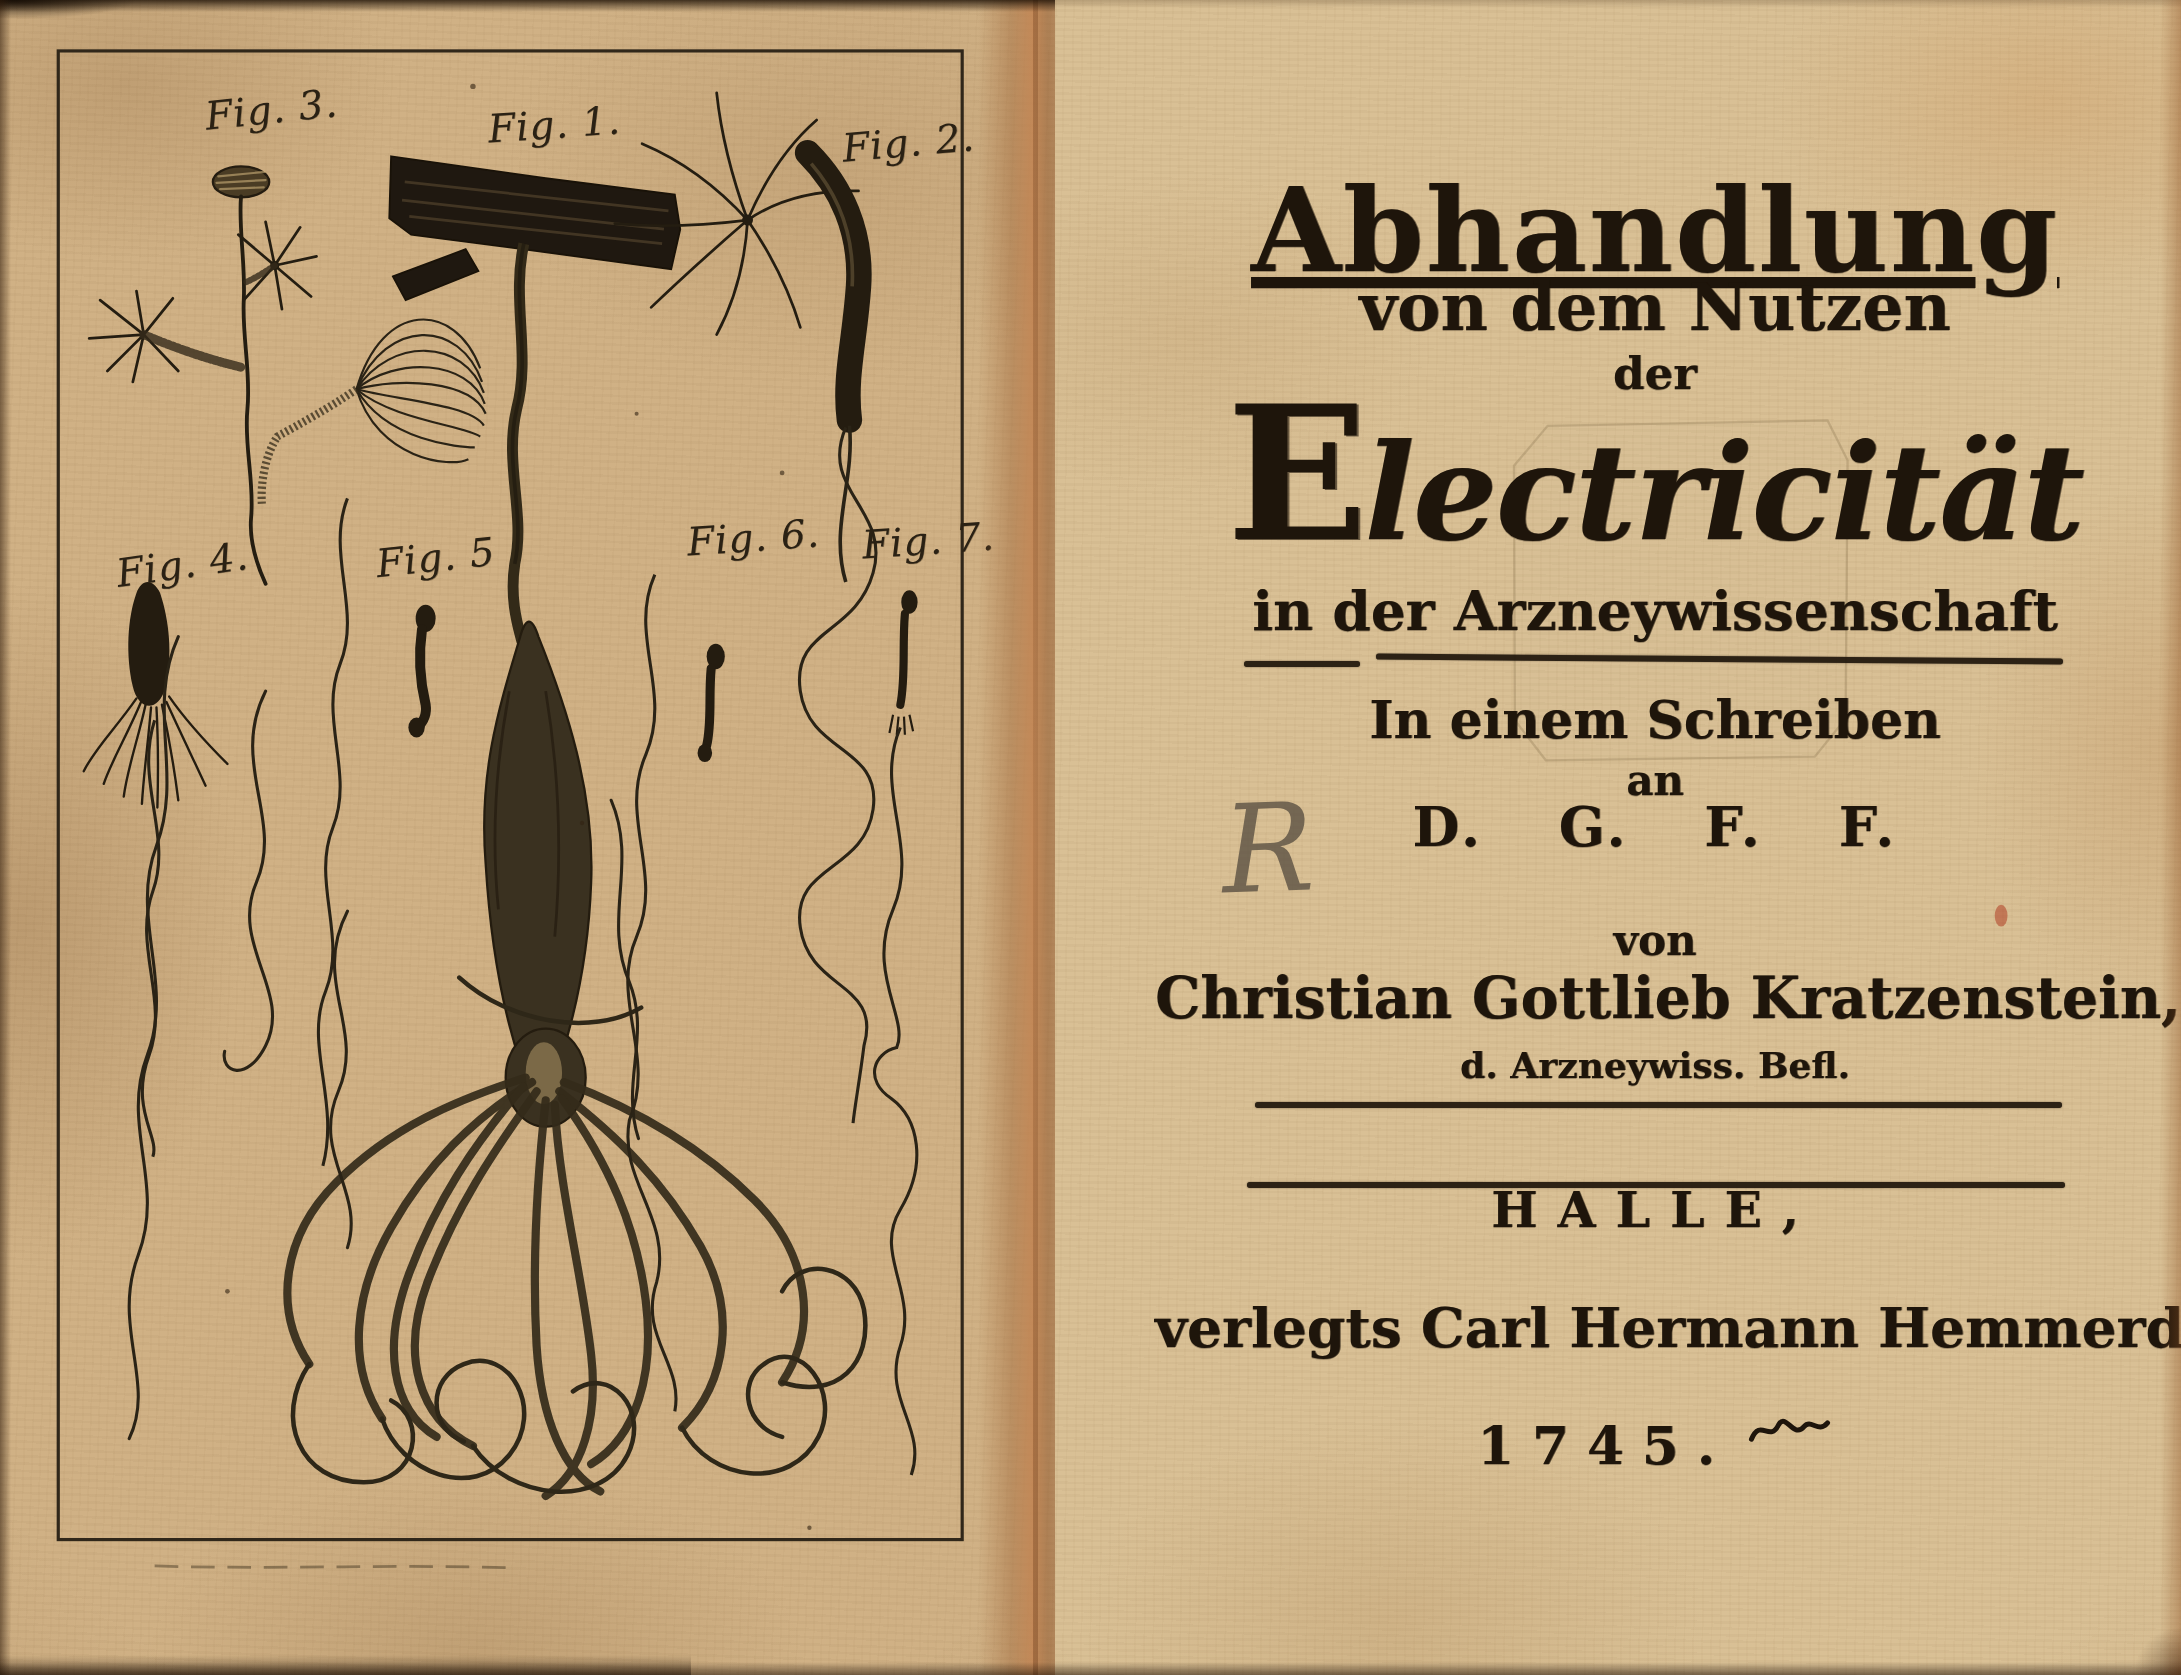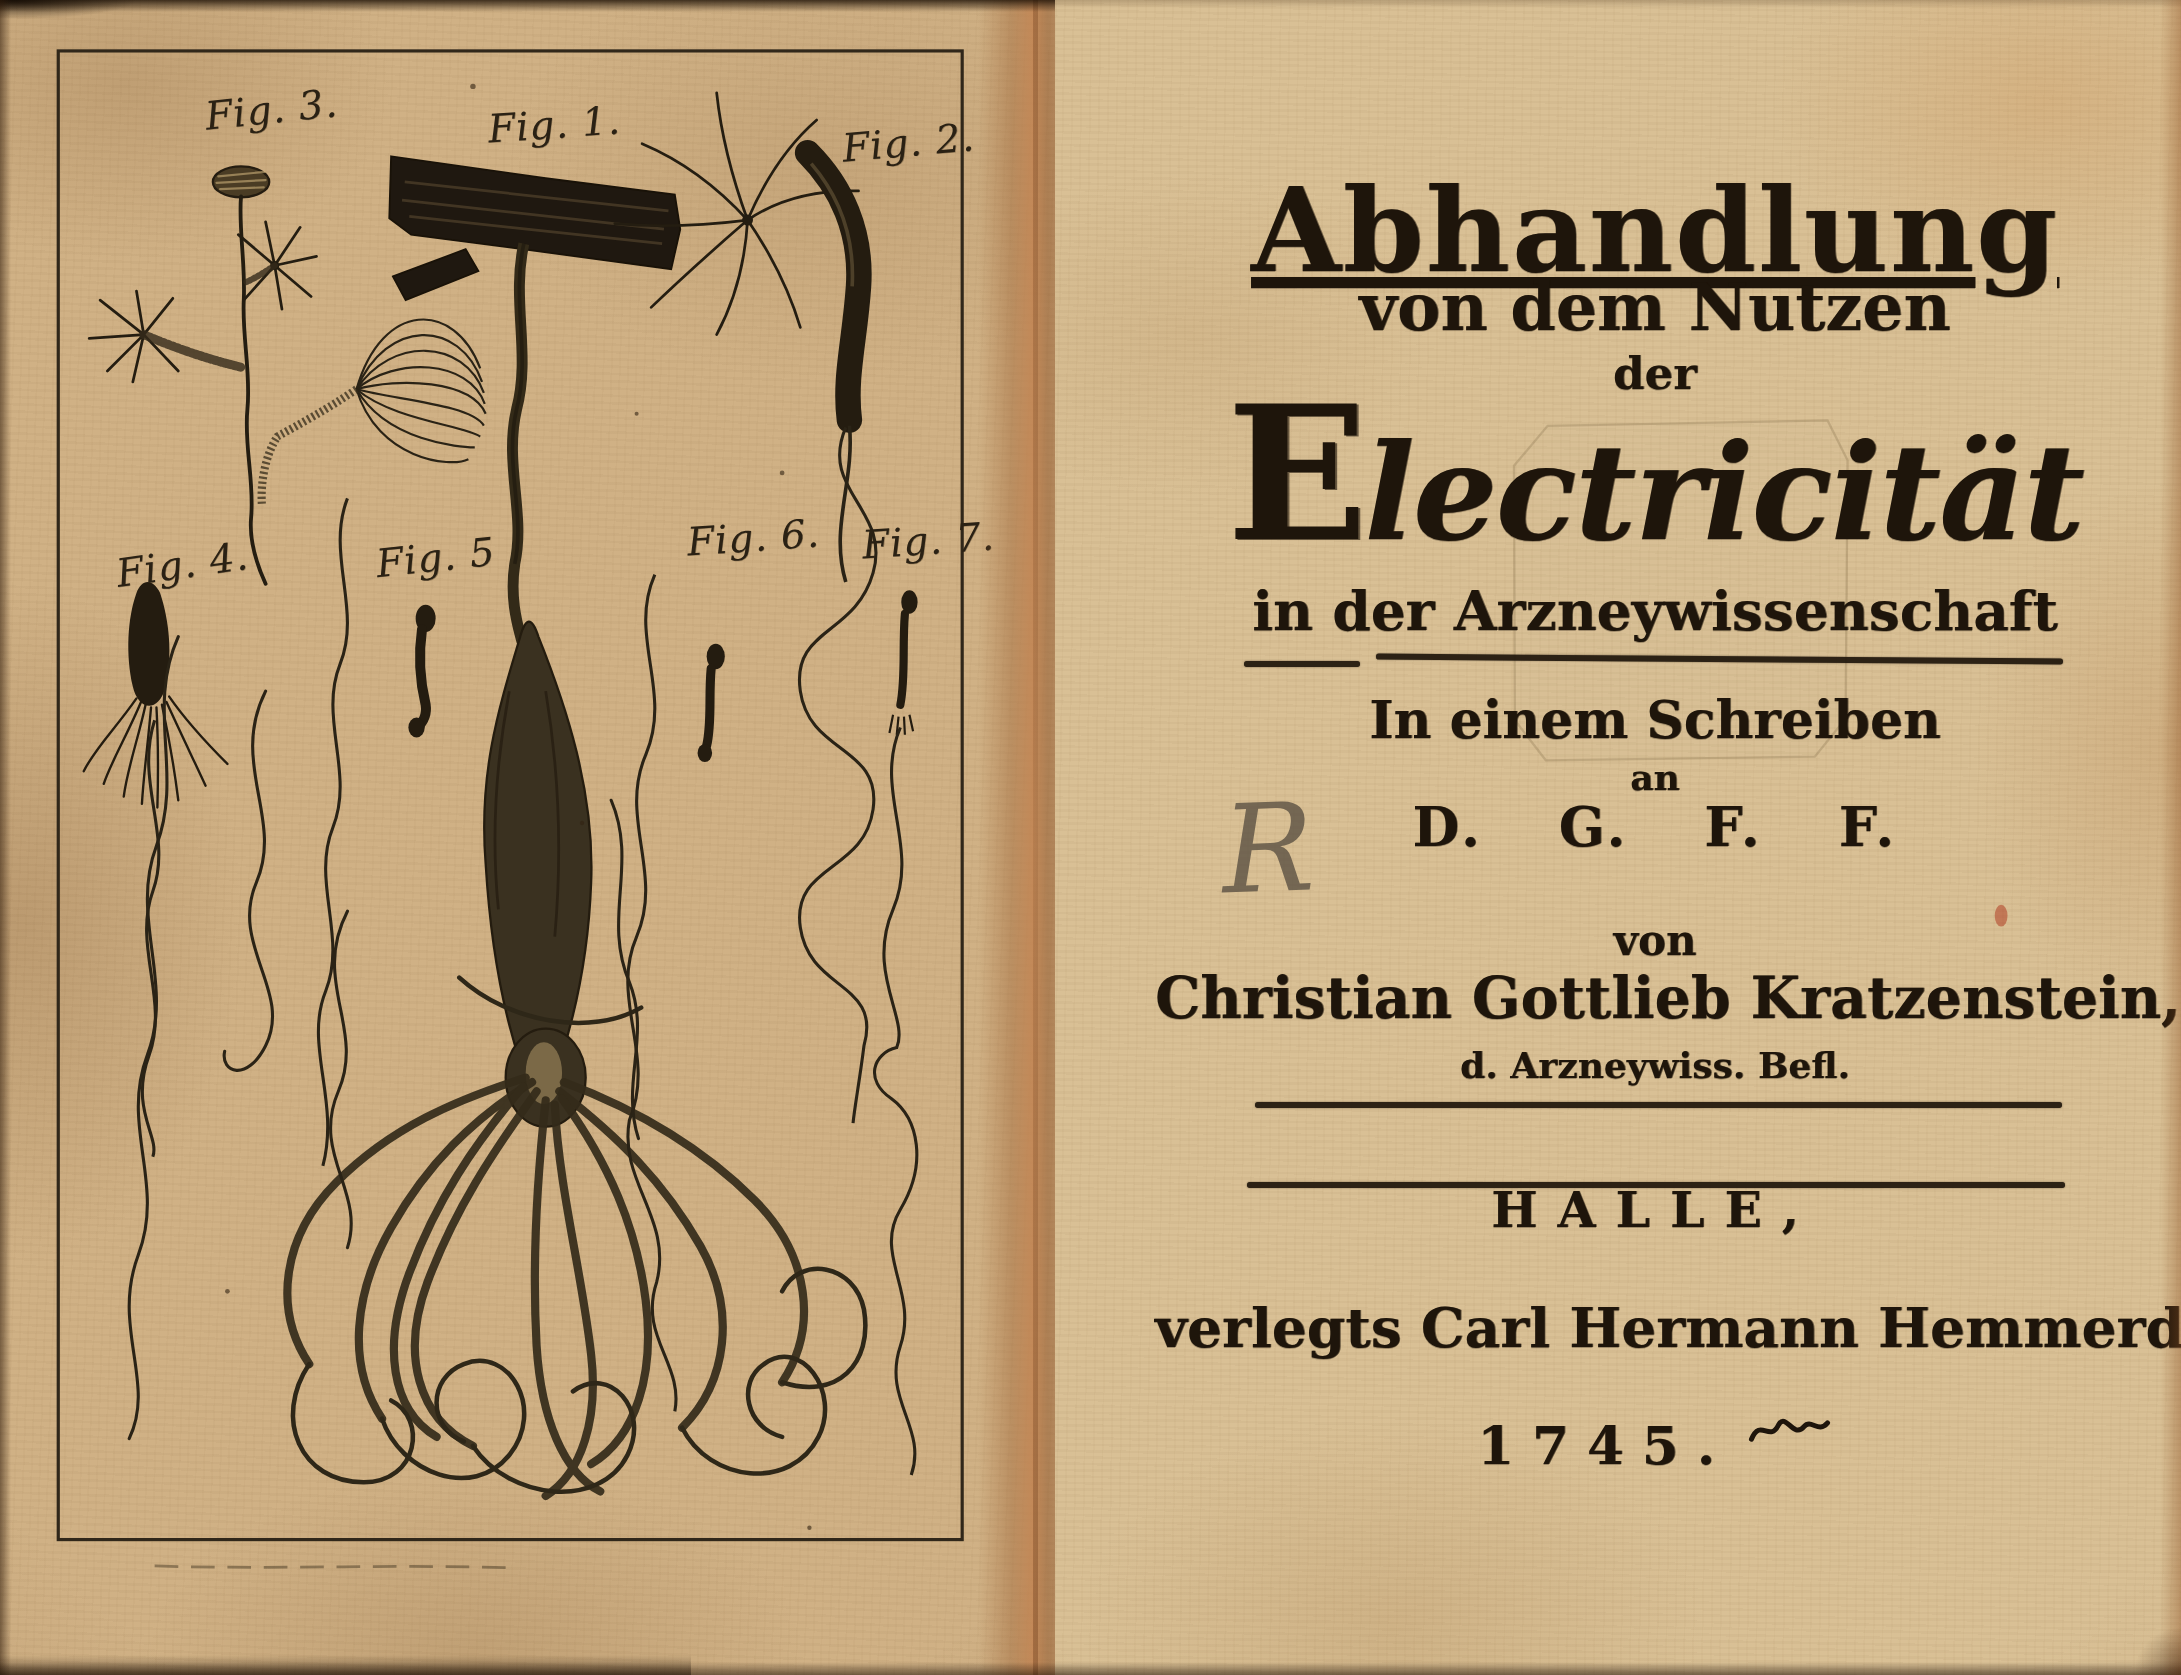--- a/index.html
+++ b/index.html
@@ -77,21 +77,21 @@
       text-shadow:0.9px 0 0 rgba(30,20,10,.55), 0 0.9px 0 rgba(30,20,10,.3);}
   .t-abhandlung{top:162px;font-size:116px;letter-spacing:1.8px;text-decoration:underline;}
   .t-nutzen{top:269px;font-size:65px;}
   .t-der{top:347px;font-size:45px;font-weight:bold;}
   .t-elect{top:382px;display:flex;justify-content:center;align-items:baseline;}
   .t-elect .initial{font-size:185px;line-height:1;letter-spacing:-3.6px;
       text-shadow:1.8px 0.9px 0 rgba(30,20,10,.6);}
   .t-elect .rest{font-size:133px;line-height:1;letter-spacing:-1.8px;font-style:italic;}
   .t-arzney{top:578px;font-size:55px;}
   .t-schreiben{top:689px;font-size:52px;}
-  .t-an{top:756px;font-size:36px;}
+  .t-an{top:756px;font-size:42px;}
   .t-dgff{top:795px;font-size:54px;word-spacing:53px;letter-spacing:3.6px;}
   .t-von{top:916px;font-size:42px;}
   .t-christian{top:964px;font-size:57px;}
   .t-qual{top:1044px;font-size:36px;}
   .t-zweyte{top:1124px;font-size:45px;}
   .t-halle{top:1181px;font-size:49px;letter-spacing:20px;}
   .t-verlegts{top:1295px;font-size:55px;}
   .t-year{top:1375px;font-size:53px;display:flex;justify-content:center;align-items:center;}
   .t-year .yr{letter-spacing:18px;margin-top:39px;}
   .t-year svg{margin-left:12.7px;margin-top:12.7px;}

